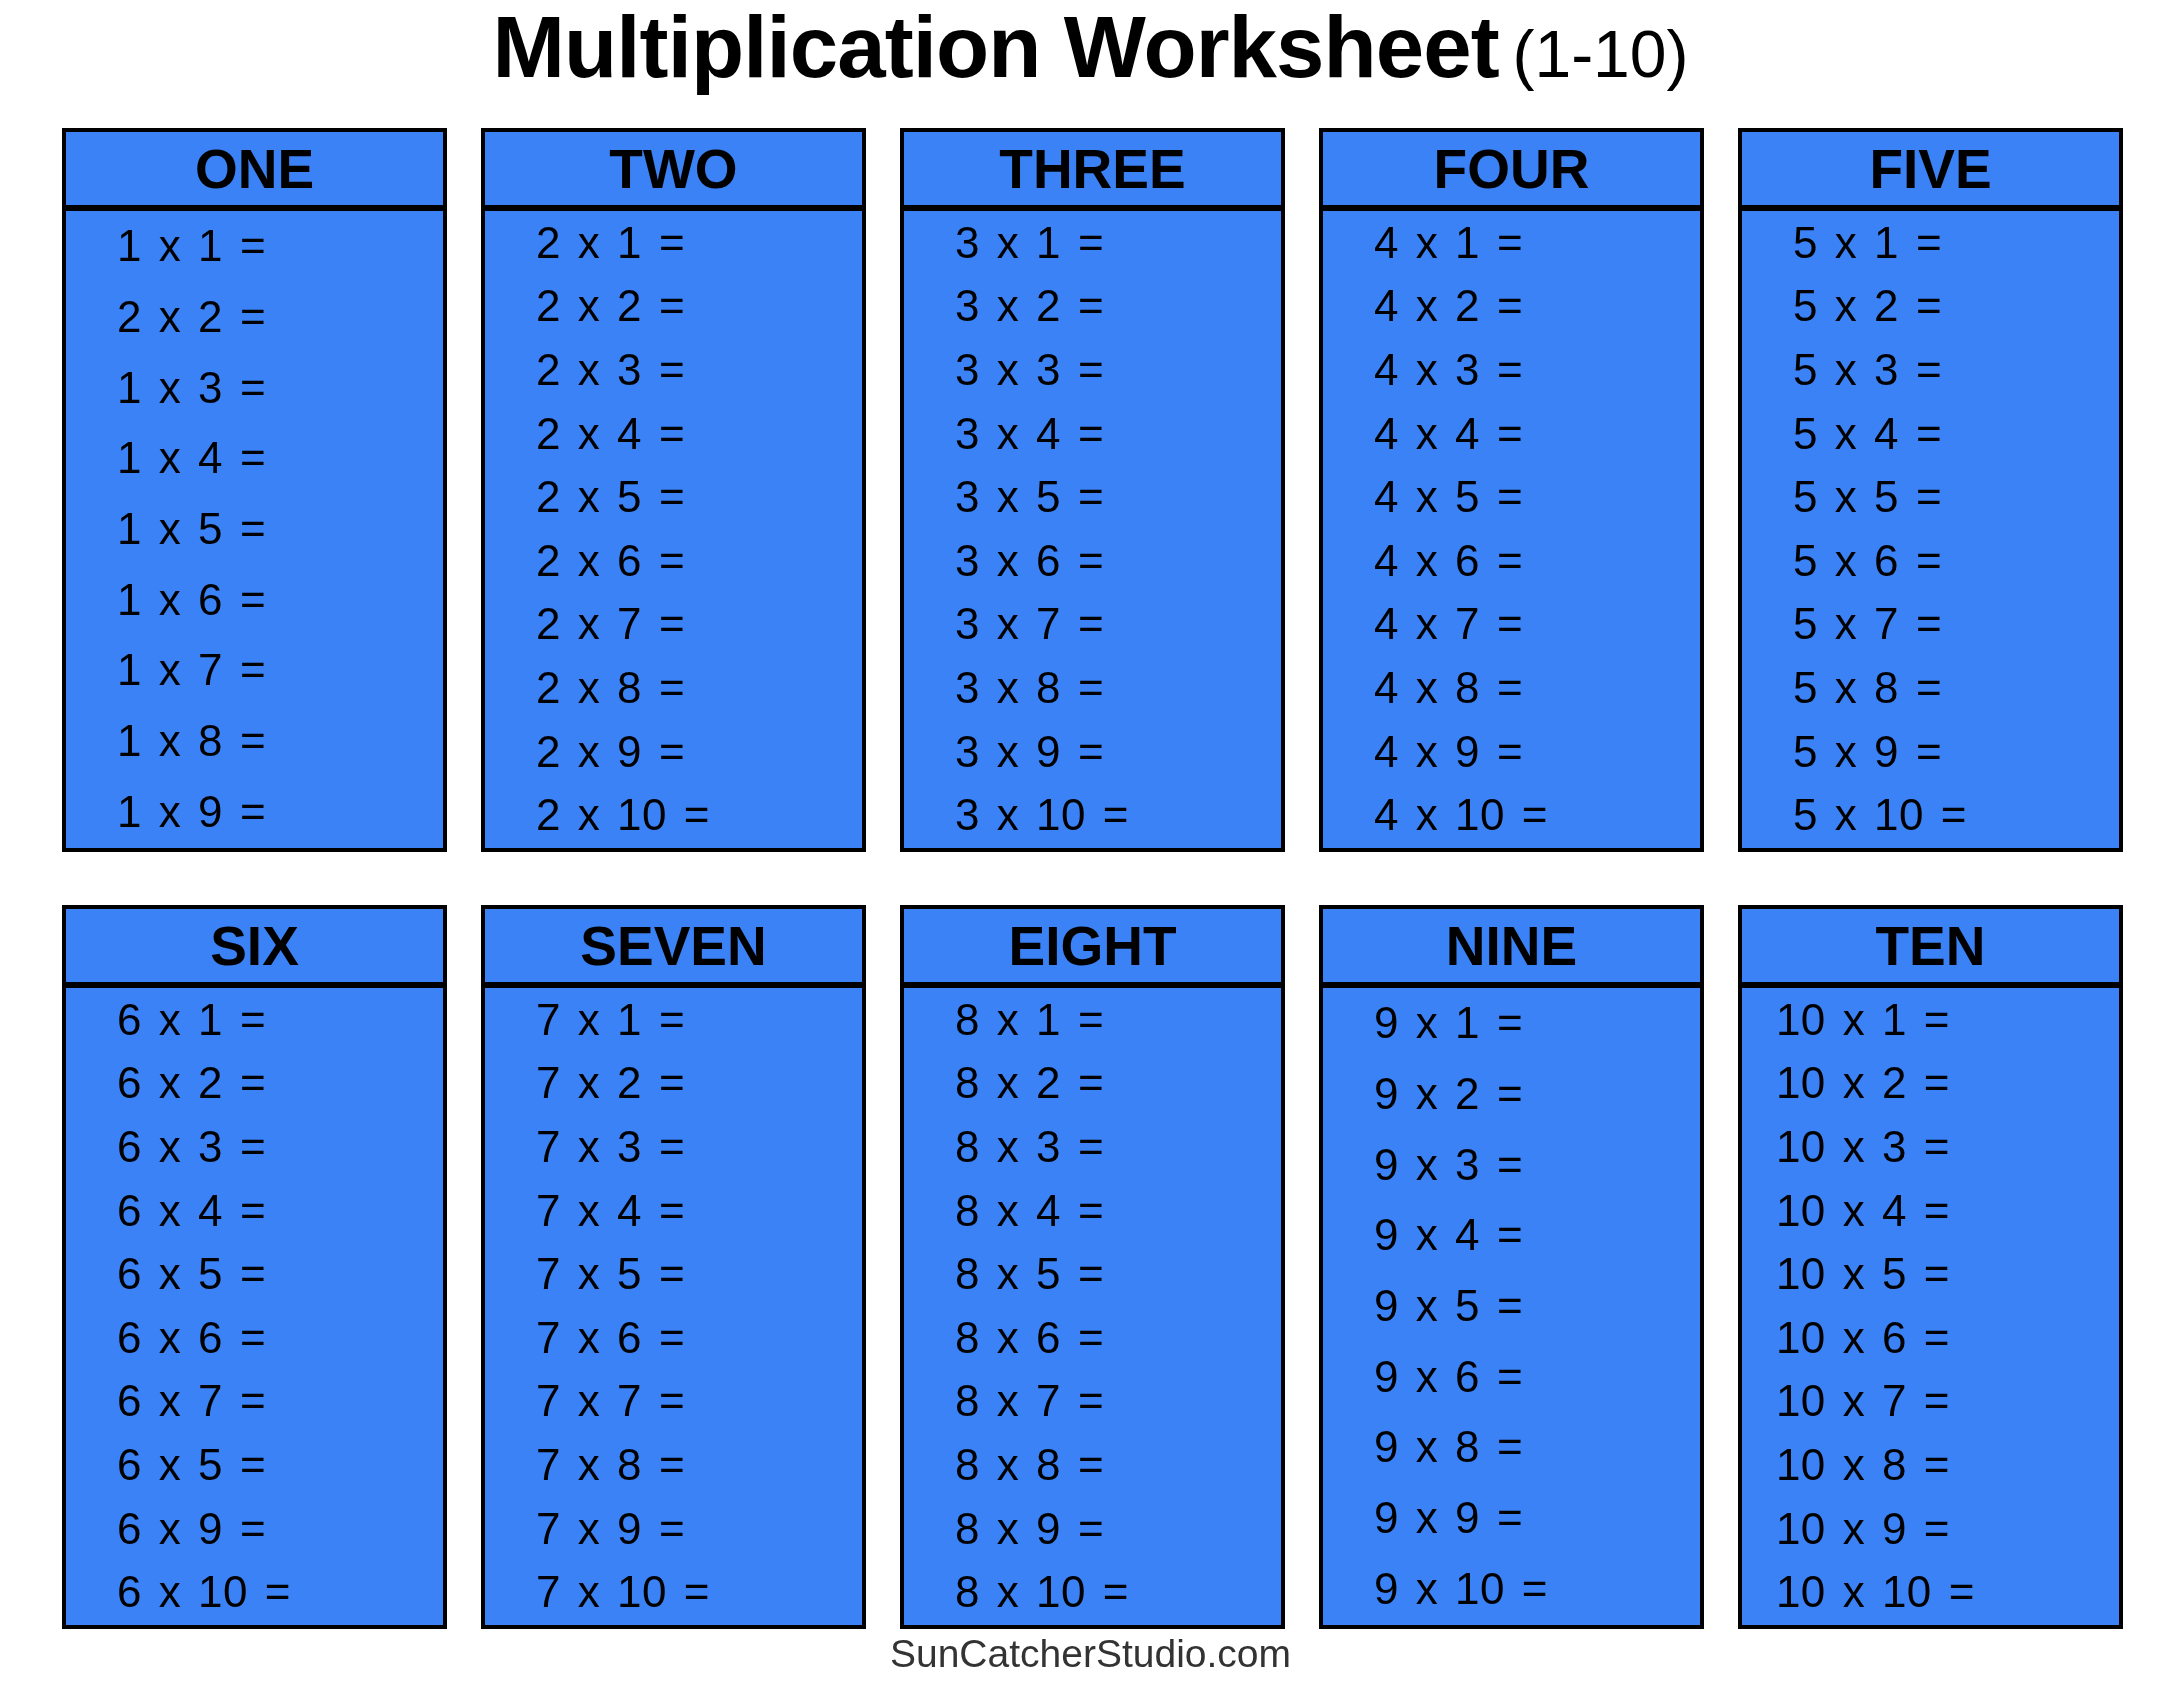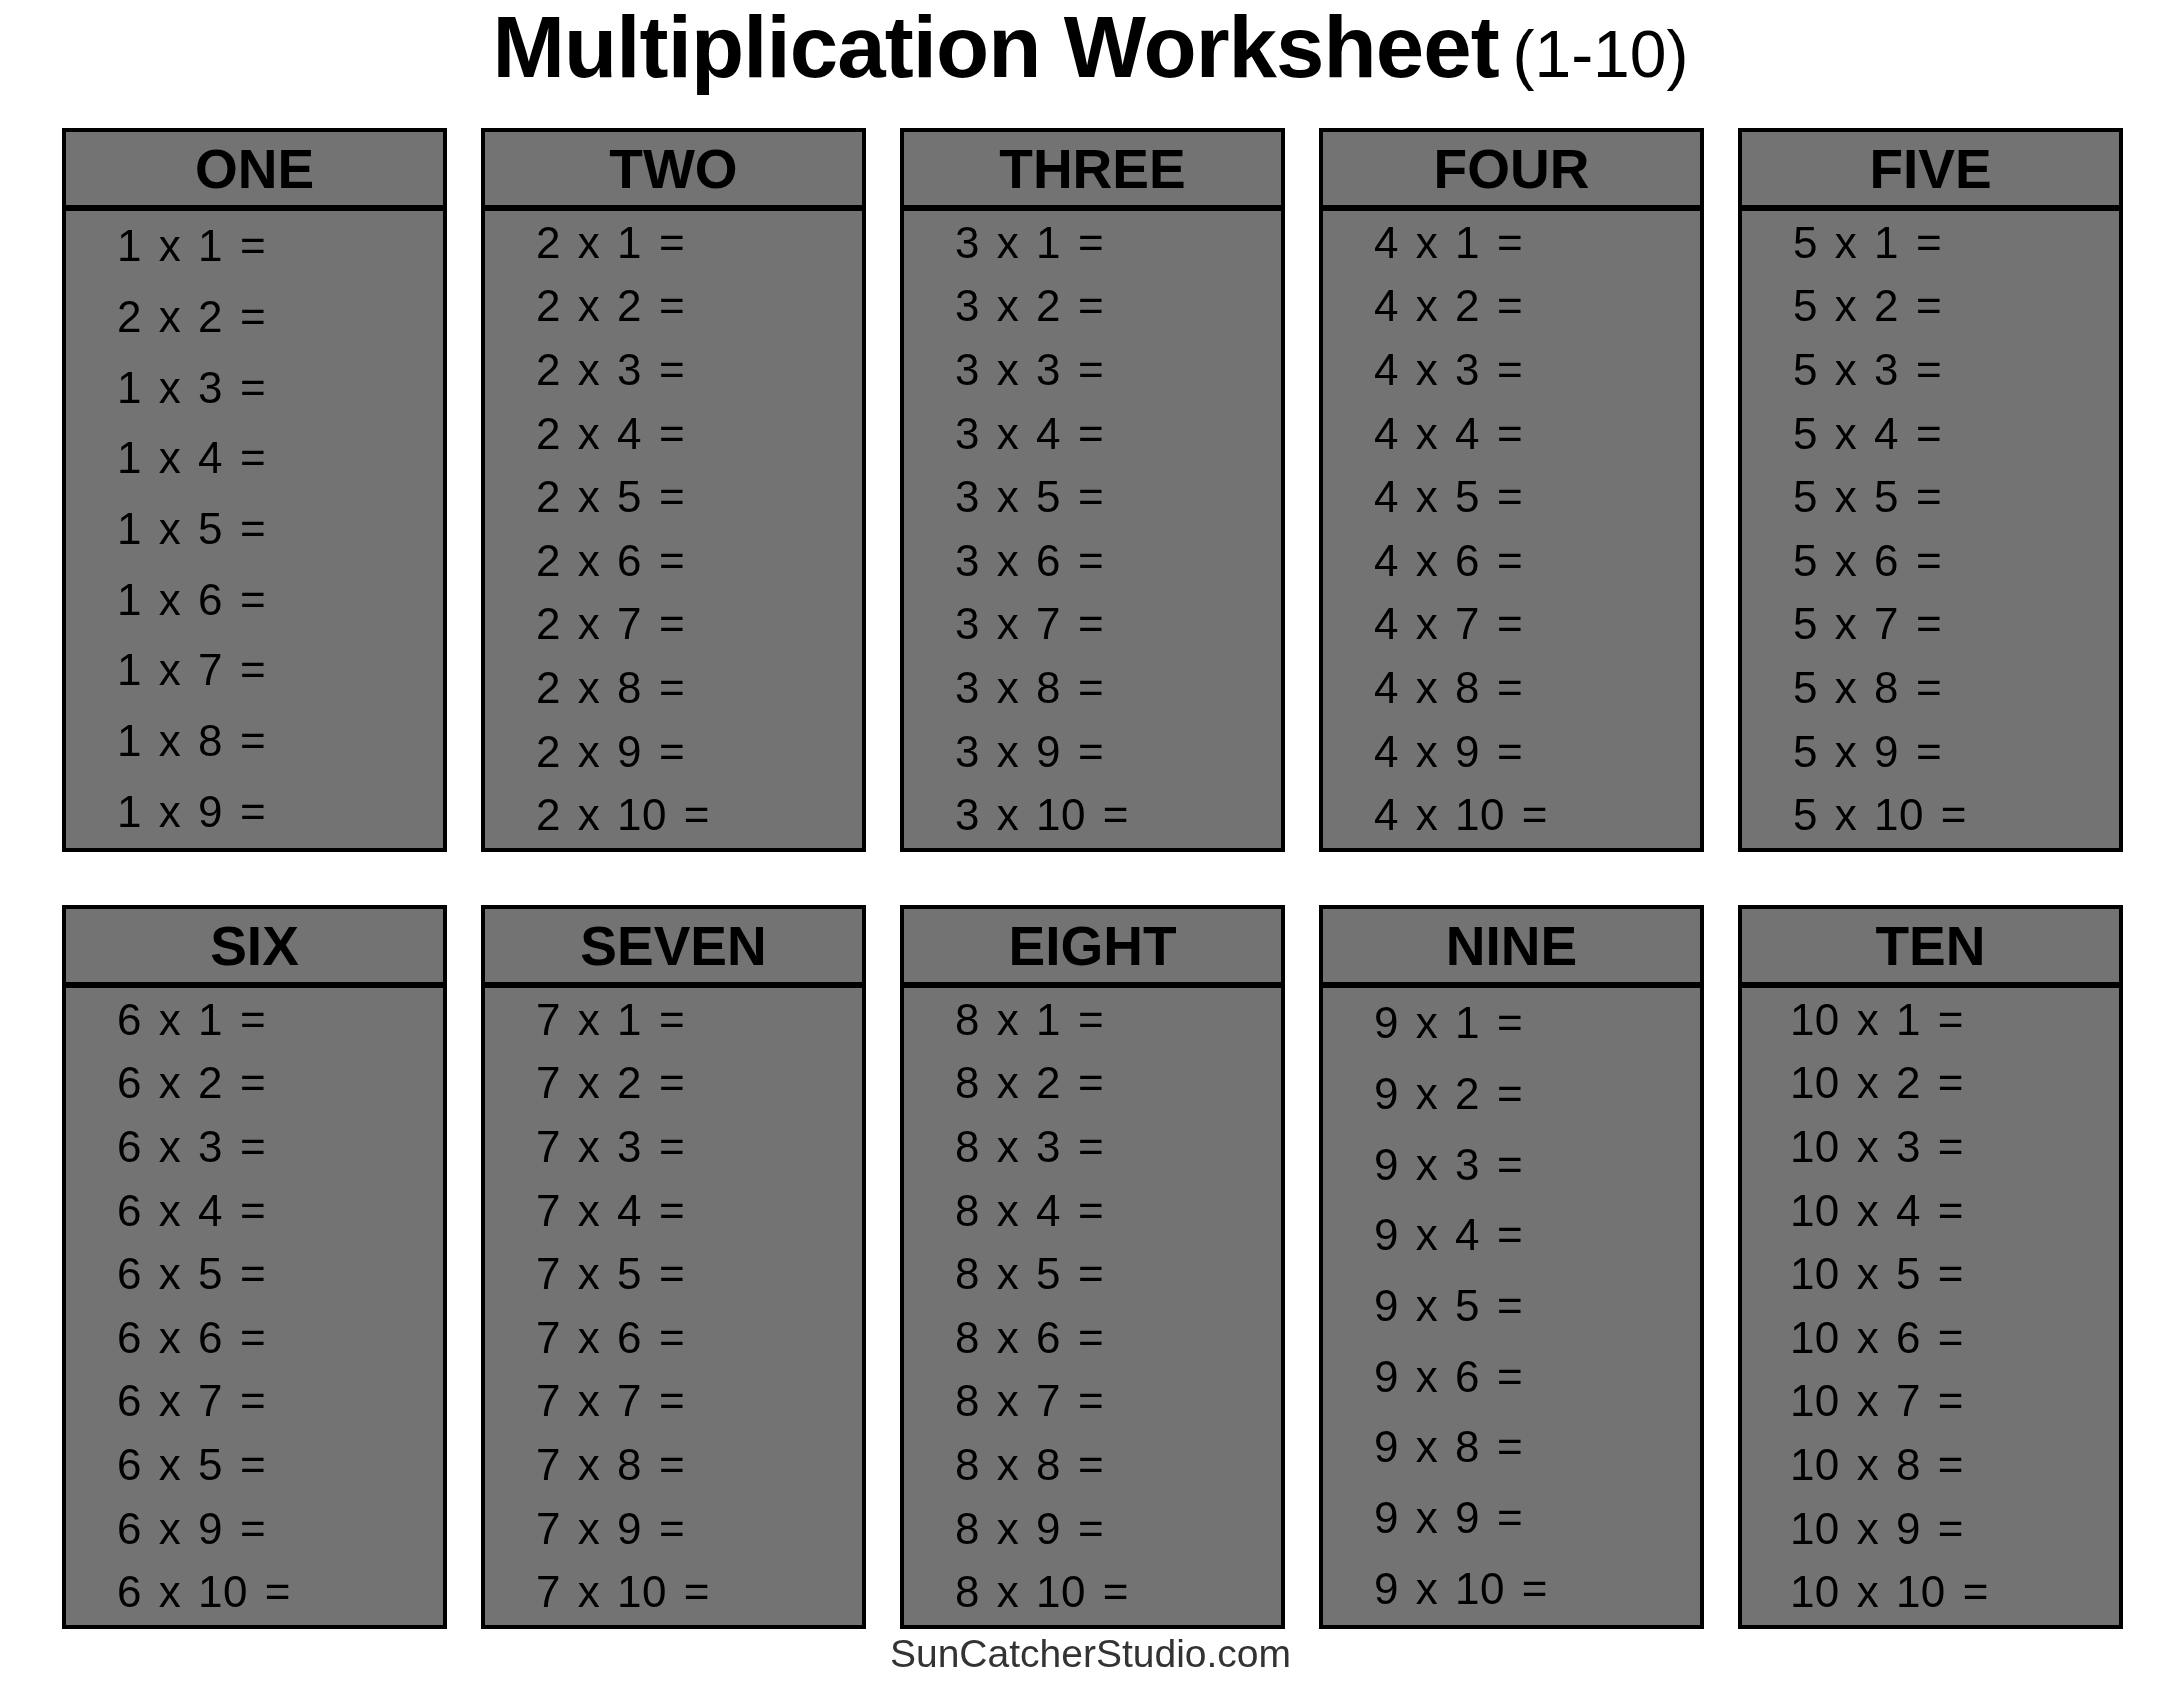--- a/index.html
+++ b/index.html
@@ -42,42 +42,42 @@
     display: grid;
     grid-template-columns: repeat(5, 385px);
     column-gap: 34px;
     row-gap: 53px;
   }
   .mtable {
     box-sizing: border-box;
     width: 385px;
     height: 724px;
     border: 4.3px solid #000000;
-    background: #737373;
+    background: #3b82f6;
   }
   .thead {
     box-sizing: border-box;
     height: 79px;
     border-bottom: 6px solid #000000;
     display: flex;
     align-items: center;
     justify-content: center;
     font-size: 55px;
     font-weight: 700;
   }
   .tbody {
     box-sizing: border-box;
     height: 636px;
     padding-left: 51px;
     display: flex;
     flex-direction: column;
   }
   
   .mtable:nth-child(10) .tbody {
-    padding-left: 48px;
+    padding-left: 34px;
   }
   .trow {
     flex: 1 1 auto;
     display: flex;
     align-items: center;
     font-size: 44px;
     font-weight: 400;
     word-spacing: 4.3px;
     letter-spacing: 0.4px;
     white-space: pre;

